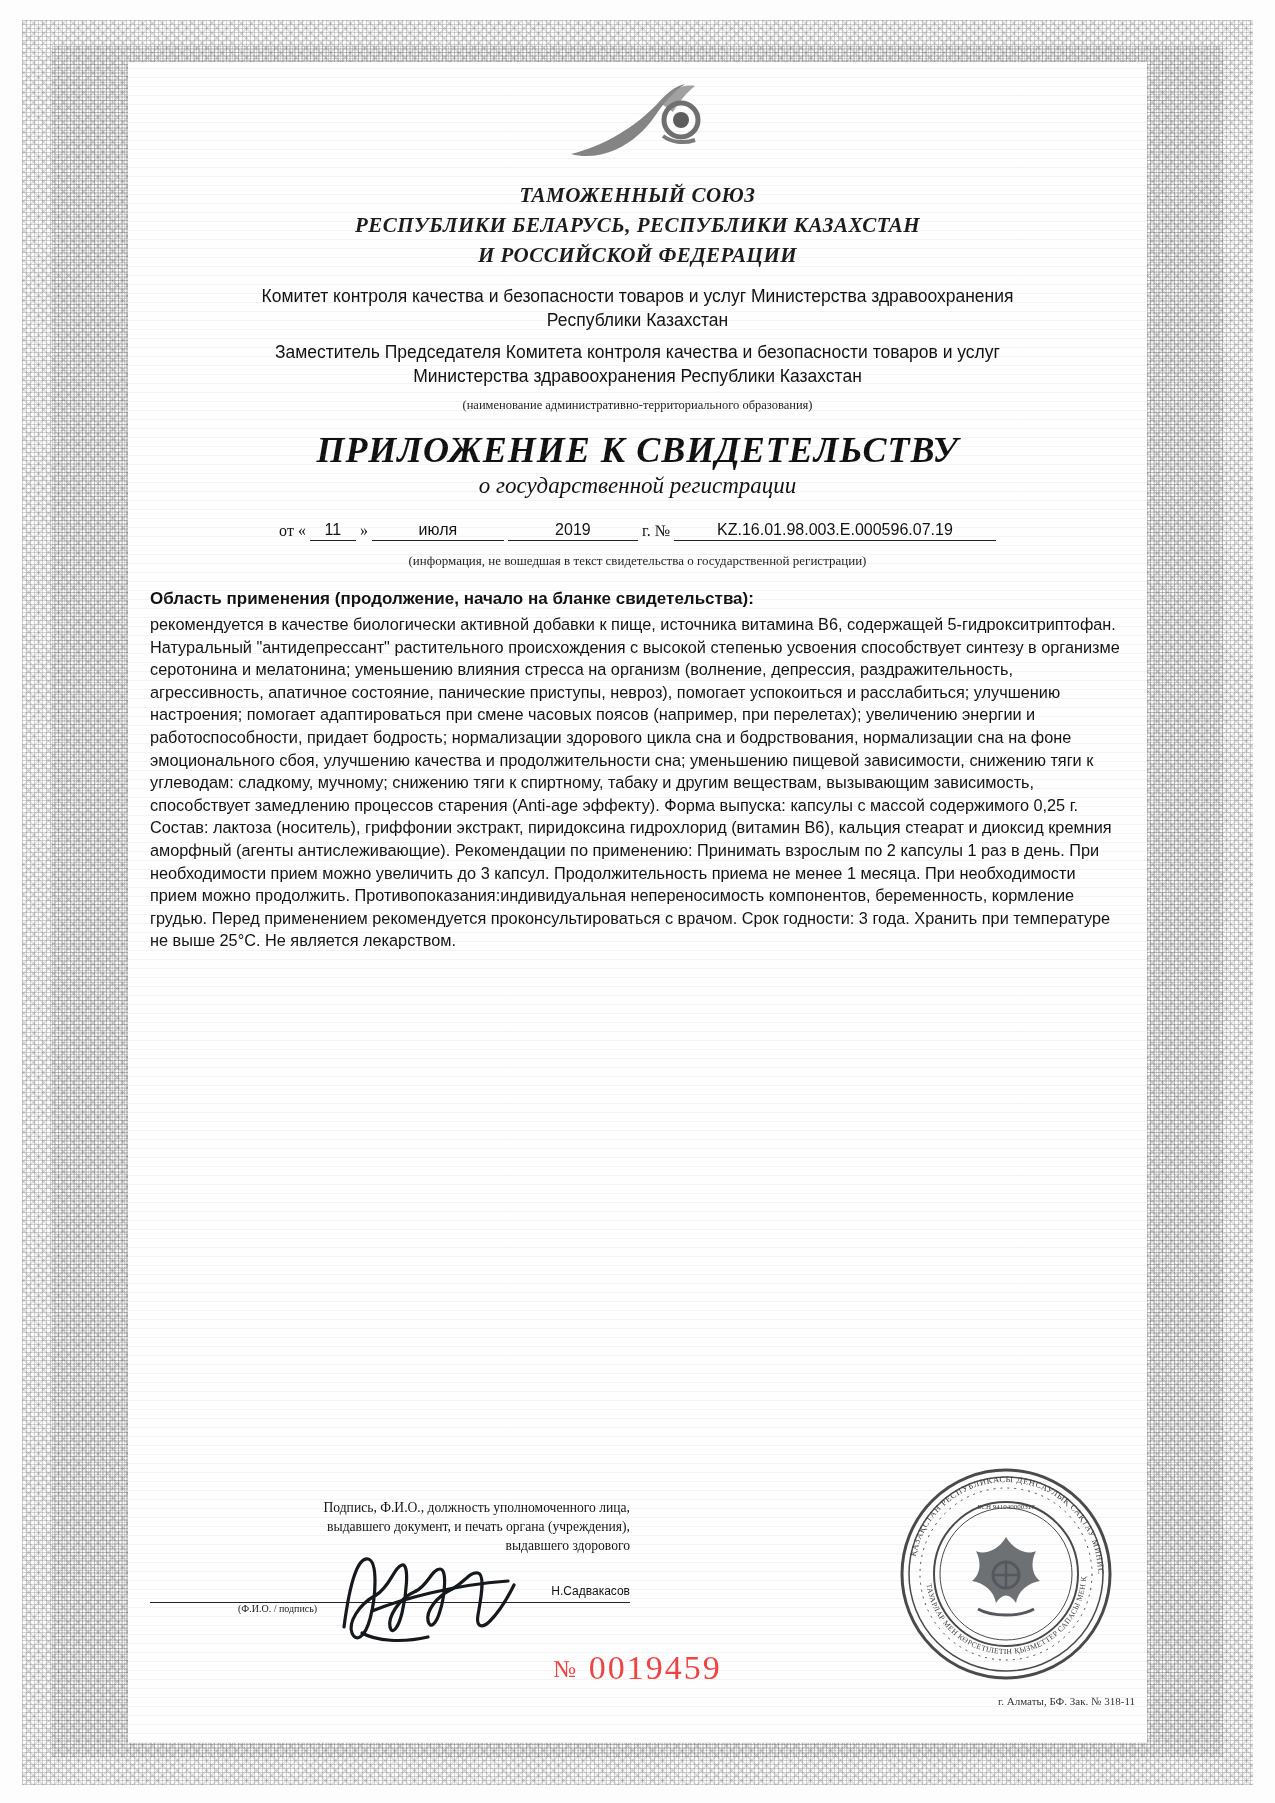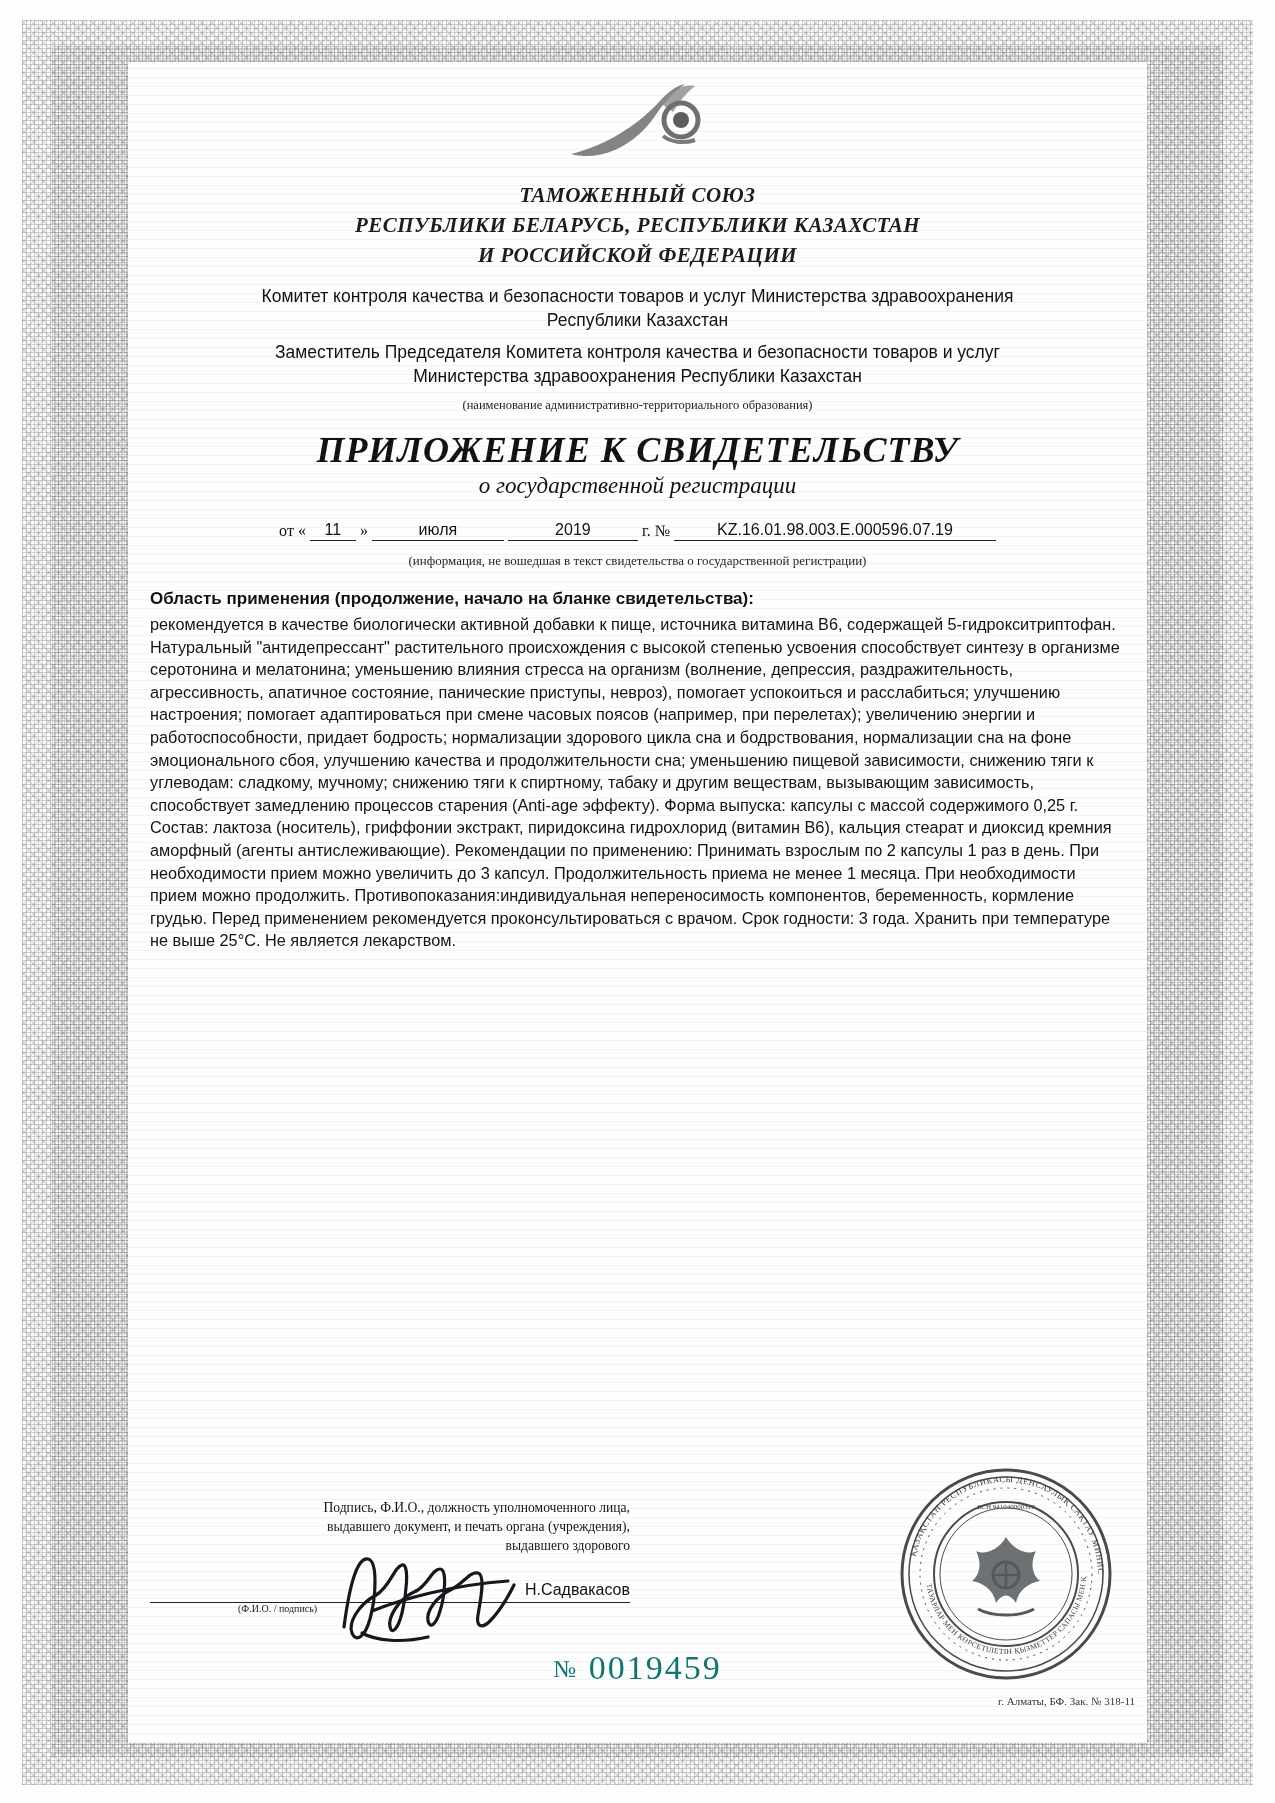--- a/index.html
+++ b/index.html
@@ -166,21 +166,21 @@
     font-size:13.6px;
     line-height:19px;
     color:#141414;
   }
   .sig-name-row{
     margin-top:26px;
     position:relative;
     height:44px;
   }
   .sig-name{
-    font-size:16px;
+    font-size:12px;
     color:#111;
   }
   .sig-rule{
     position:absolute;
     left:0;right:0;top:21px;
     border-bottom:1px solid #222;
   }
   .sig-caption{
     position:absolute;
     left:88px;top:22px;
@@ -204,21 +204,21 @@
 
   
   .serial{
     position:absolute;
     left:0;right:0;
     bottom:56px;
     text-align:center;
     font-family:"Liberation Serif", serif;
     font-size:34px;
     letter-spacing:2px;
-    color:#0f766e;
+    color:#ef4444;
   }
   .serial .hash{font-size:24px;vertical-align:2px;}
 
   .printinfo{
     position:absolute;
     right:12px;bottom:36px;
     font-family:"Liberation Serif", serif;
     font-size:11px;
     color:#333;
     text-align:right;

